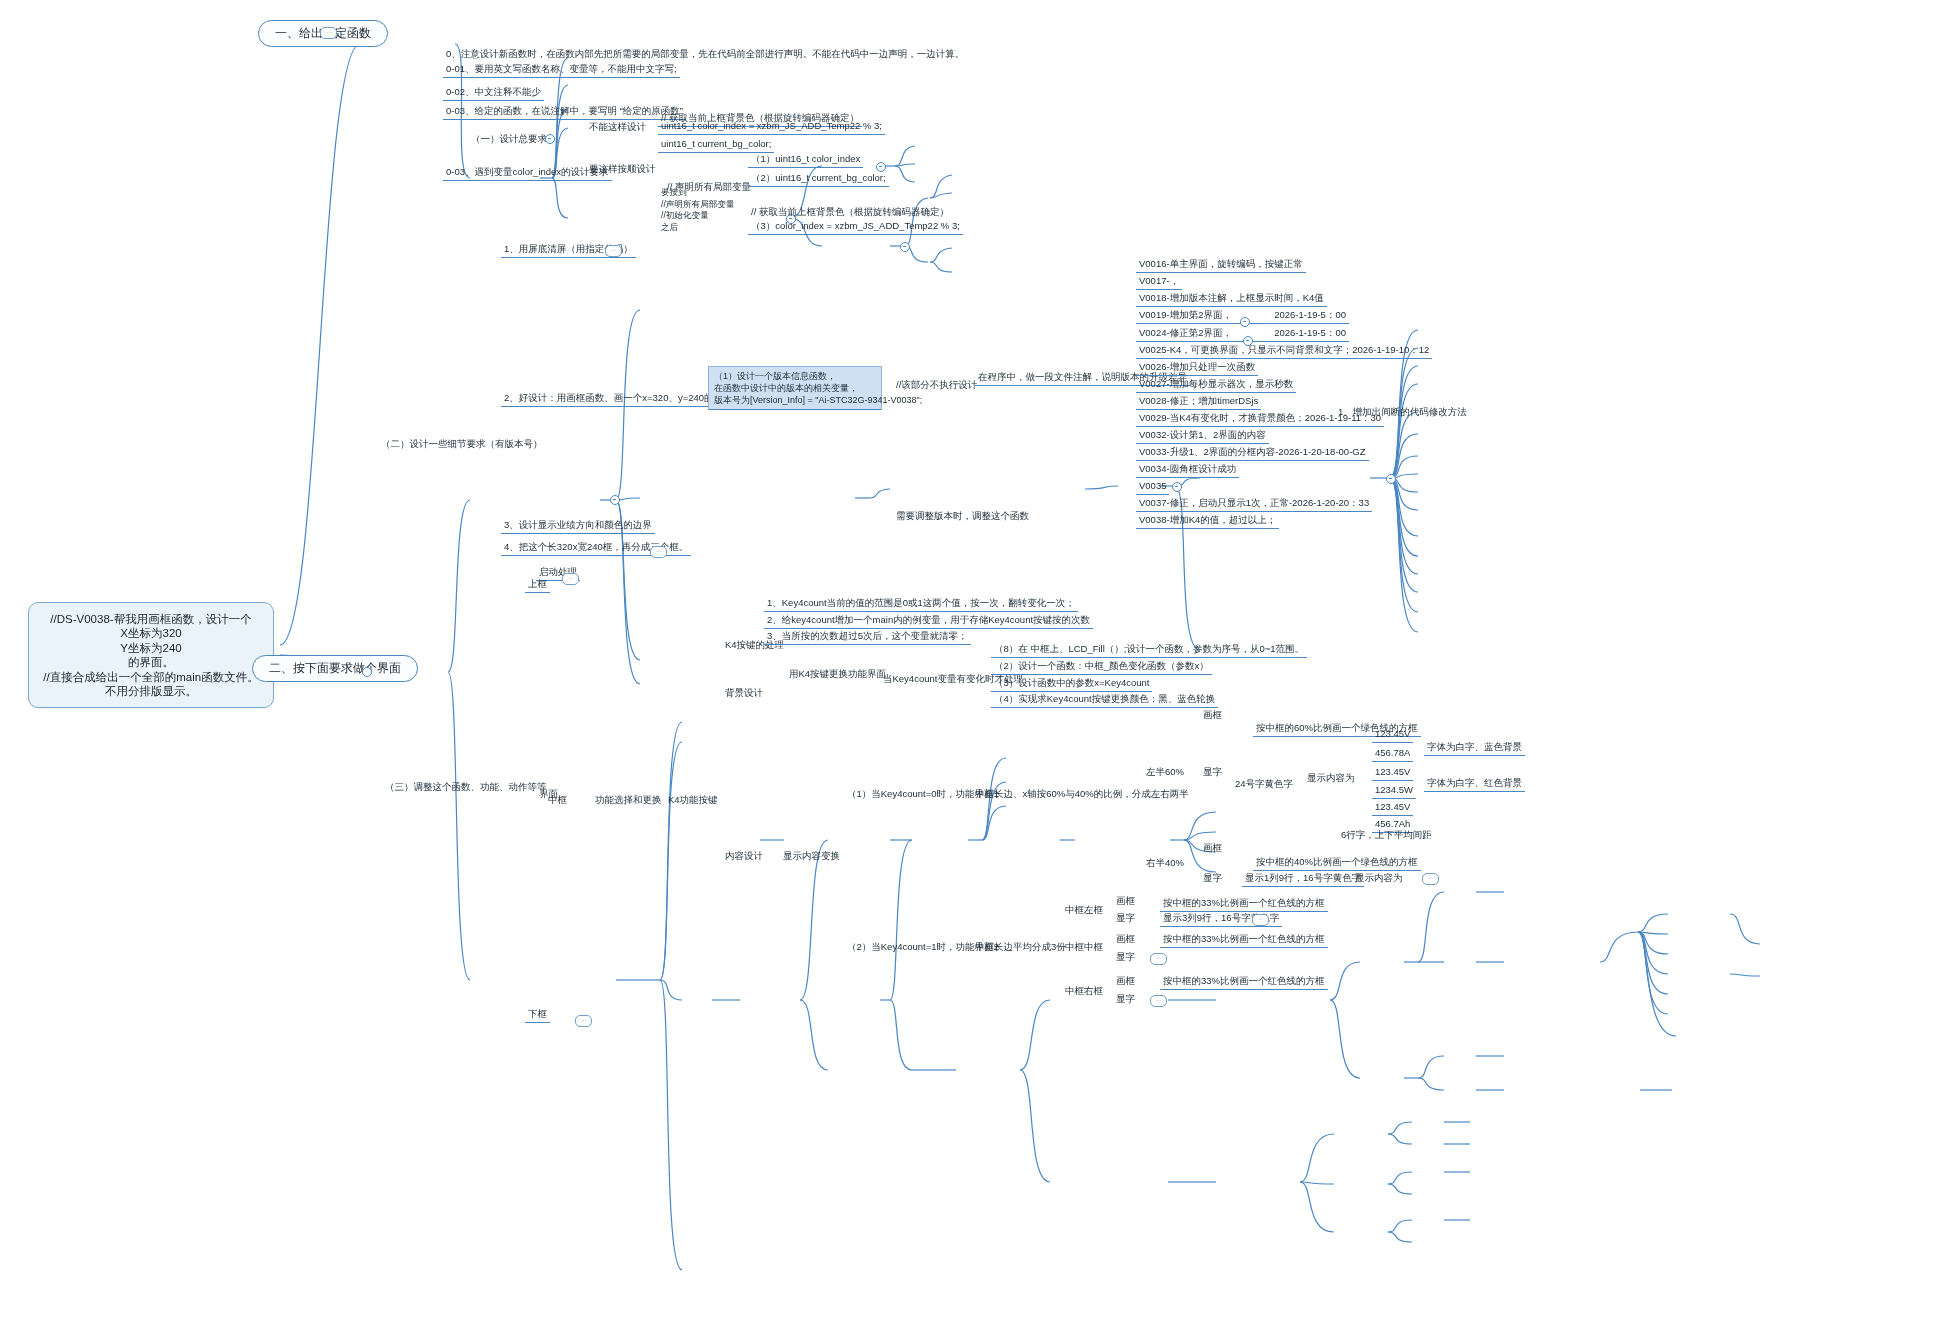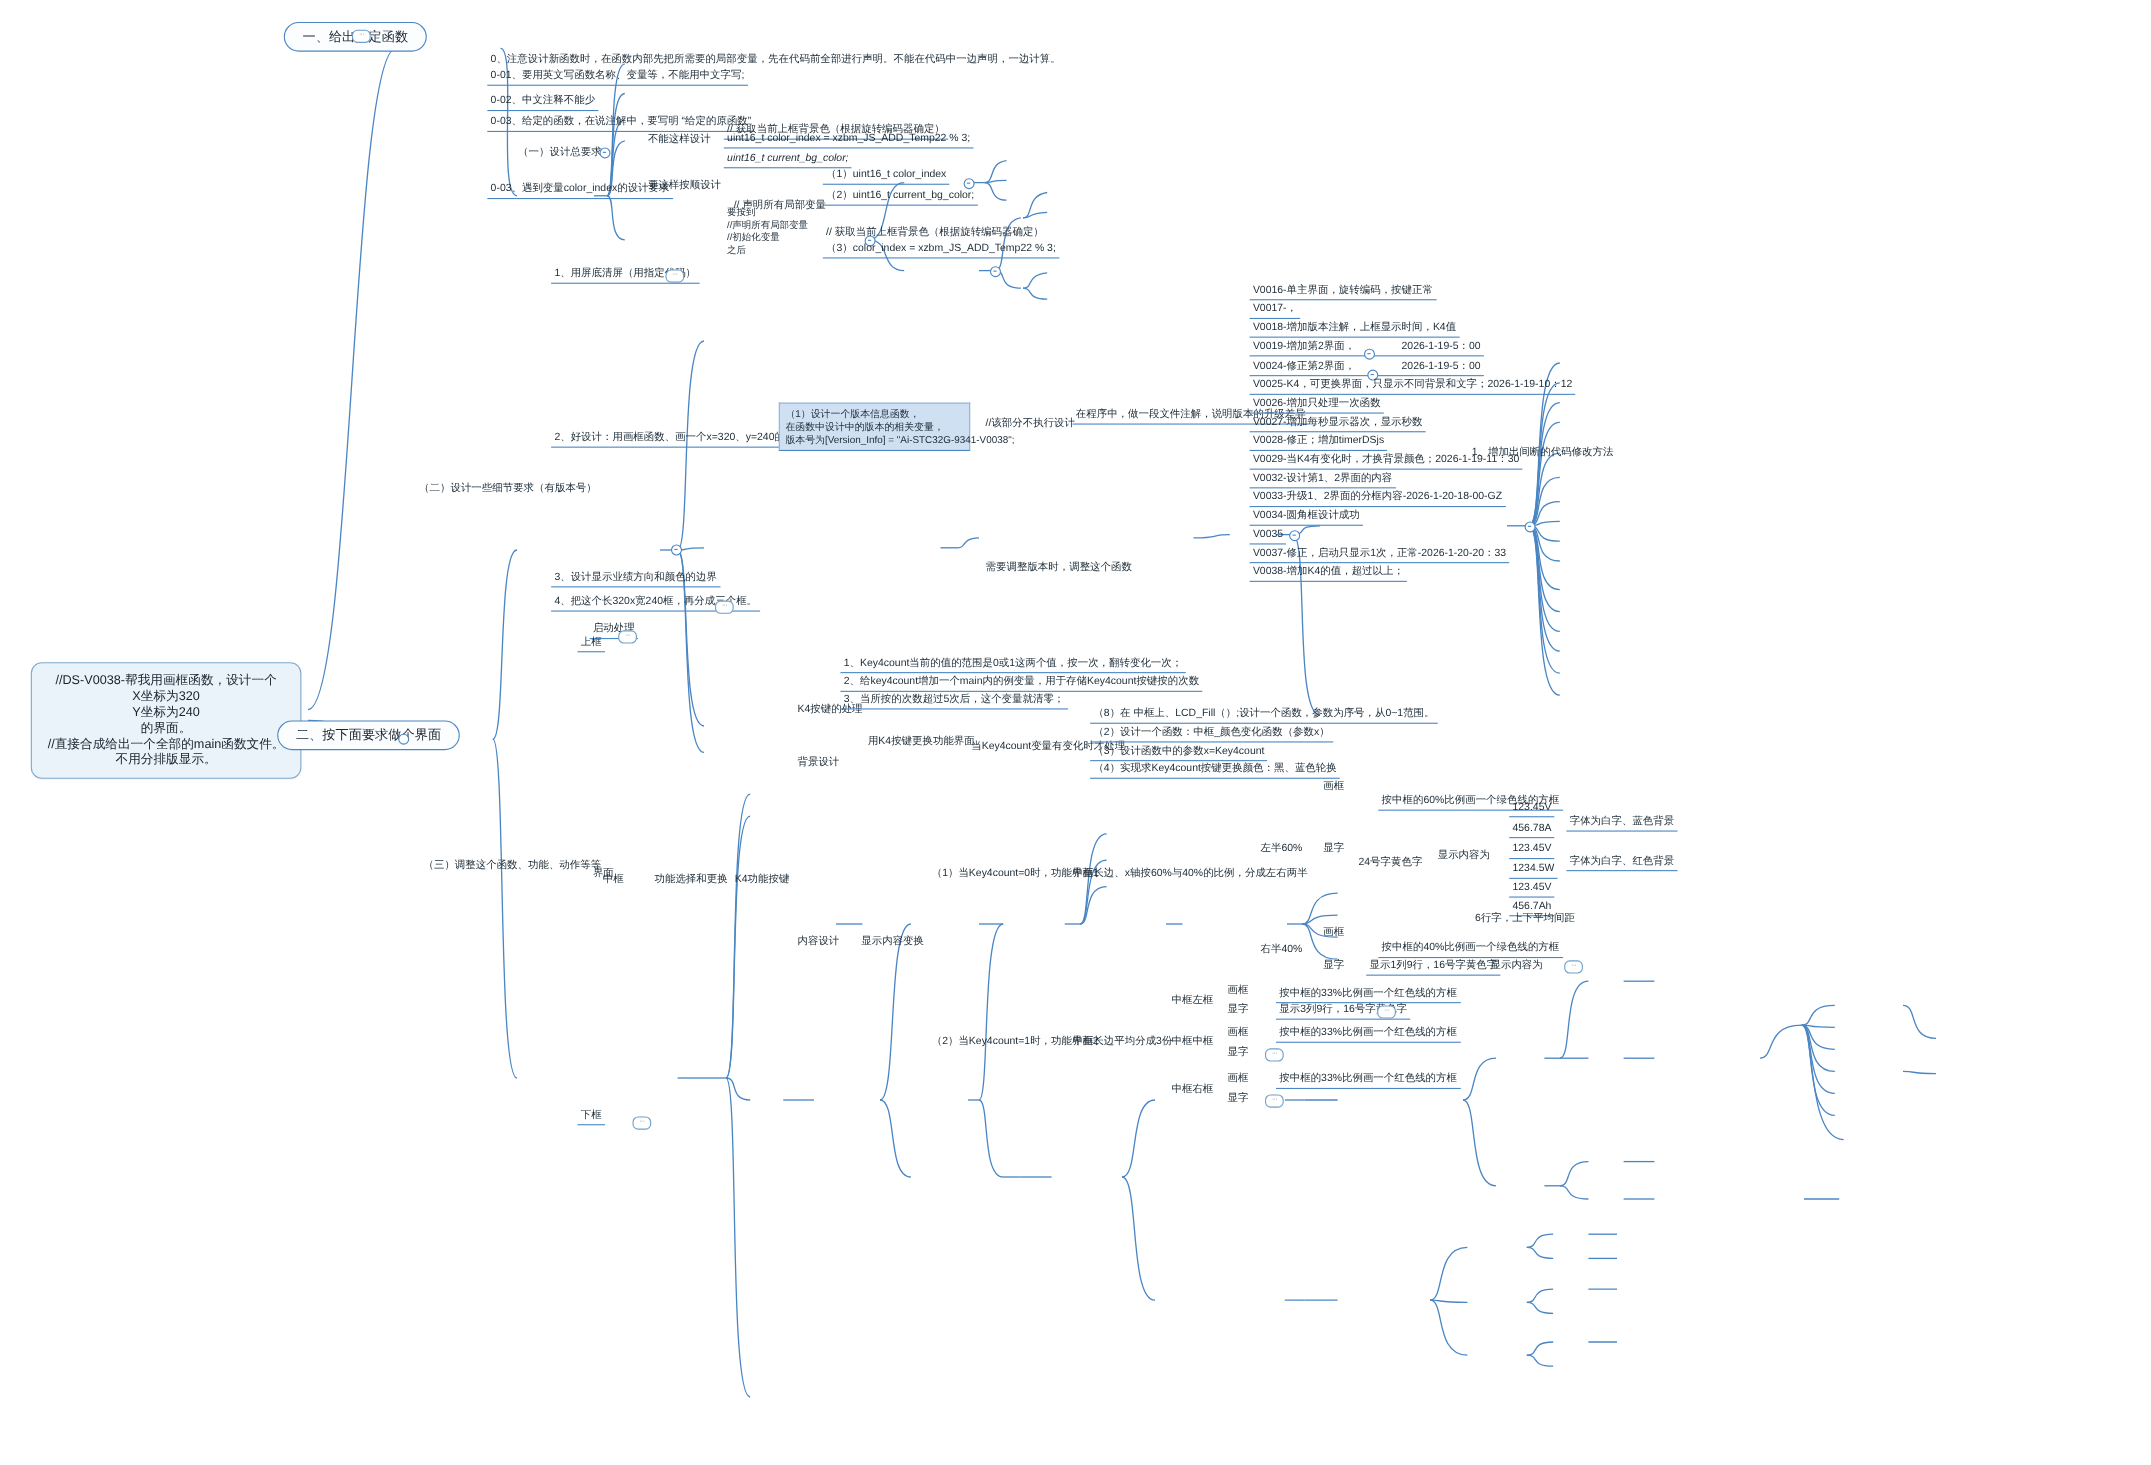--- a/index.html
+++ b/index.html
@@ -239,21 +239,21 @@
 <div class="node ul" style="left:443px;top:85px;">0-02、中文注释不能少</div>
 <div class="node ul" style="left:443px;top:104px;">0-03、给定的函数，在说注解中，要写明 “给定的原函数”</div>
 <div class="node ul" style="left:443px;top:165px;">0-03、遇到变量color_index的设计要求</div>
 <div class="dot" style="left:786px;top:214px;"></div>
 
 <div class="node plain" style="left:586px;top:120px;">不能这样设计</div>
 <div class="dot" style="left:876px;top:162px;"></div>
 
 <div class="node ul" style="left:658px;top:111px;">// 获取当前上框背景色（根据旋转编码器确定）</div>
 <div class="node ul" style="left:658px;top:119px;">uint16_t color_index = xzbm_JS_ADD_Temp22 % 3;</div>
-<div class="node ul" style="left:658px;top:137px;font-style:italic;">uint16_t current_bg_color;</div>
+<div class="node ul" style="left:658px;top:137px;">uint16_t current_bg_color;</div>
 
 <div class="node plain" style="left:586px;top:162px;">要这样按顺设计</div>
 <div class="dot" style="left:900px;top:242px;"></div>
 
 <div class="node plain" style="left:658px;top:186px;font-size:8.6px;line-height:1.35;">要按到
 //声明所有局部变量
 //初始化变量
 之后</div>
 <div class="node plain" style="left:664px;top:180px;">// 声明所有局部变量</div>
 

